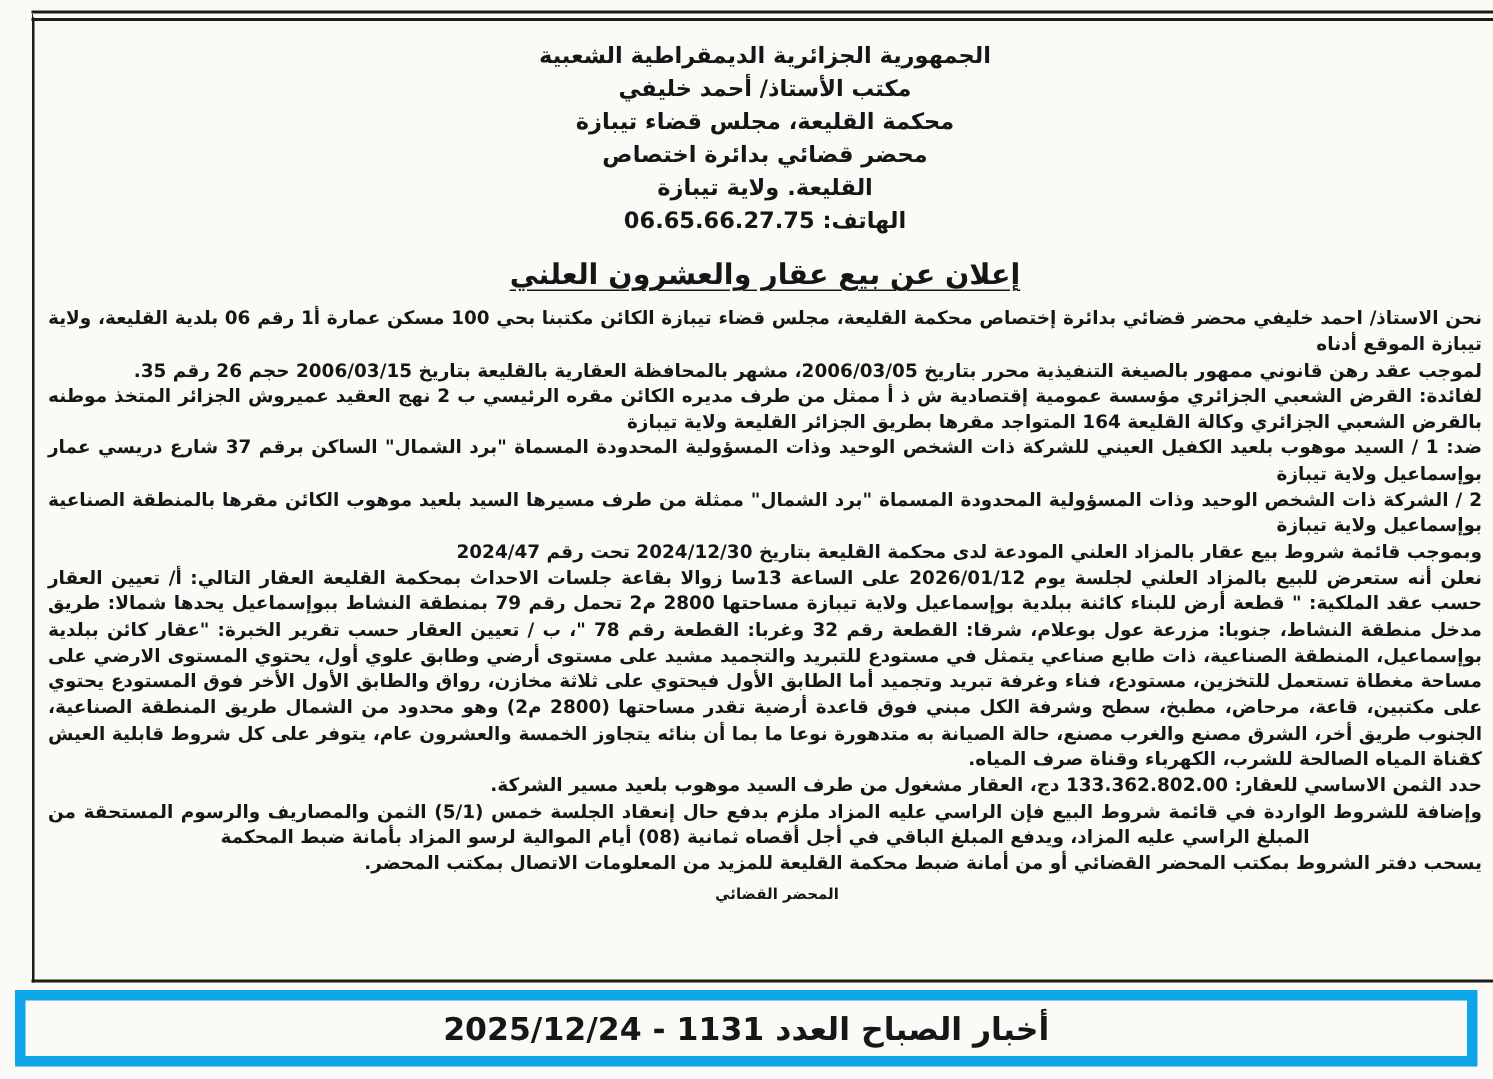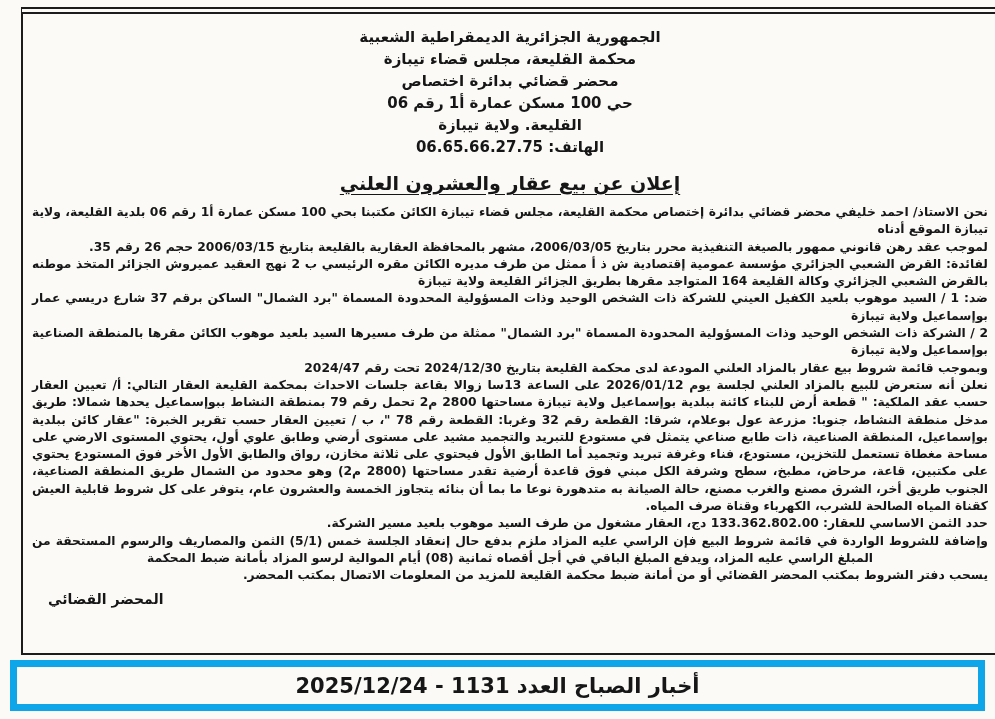--- a/index.html
+++ b/index.html
@@ -52,23 +52,23 @@
   }
   .body-block .para {
     text-align: justify;
     text-justify: inter-word;
     margin: 0;
   }
   .body-block .para.center-last {
     text-align-last: center;
   }
   .signature {
-    text-align: left;
+    text-align: center;
     font-weight: 700;
-    font-size: 14px;
+    font-size: 10px;
     padding-left: 16px;
     margin-top: 6px;
   }
   .footer-box {
     position: absolute;
     left: 10px;
     top: 660px;
     width: 975px;
     height: 51px;
     box-sizing: border-box;
@@ -83,23 +83,23 @@
     letter-spacing: 0.5px;
   }
 </style>
 </head>
 <body>
 
 <div class="doc">
 
   <div class="header-block">
       <div class="header-line">الجمهورية الجزائرية الديمقراطية الشعبية</div>
+      <div class="header-line">مكتب الأستاذ/ أحمد خليفي</div>
       <div class="header-line">محكمة القليعة، مجلس قضاء تيبازة</div>
       <div class="header-line">محضر قضائي بدائرة اختصاص</div>
-      <div class="header-line">حي 100 مسكن عمارة أ1 رقم 06</div>
       <div class="header-line">القليعة. ولاية تيبازة</div>
       <div class="header-line">الهاتف: 06.65.66.27.75</div>
     </div>
 
   <div class="notice-title">
     <span>إعلان عن بيع عقار والعشرون العلني</span>
   </div>
 
   <div class="body-block">
       <div class="para">نحن الاستاذ/ احمد خليفي محضر قضائي بدائرة إختصاص محكمة القليعة، مجلس قضاء تيبازة الكائن مكتبنا بحي 100 مسكن عمارة أ1 رقم 06 بلدية القليعة، ولاية تيبازة الموقع أدناه</div>

